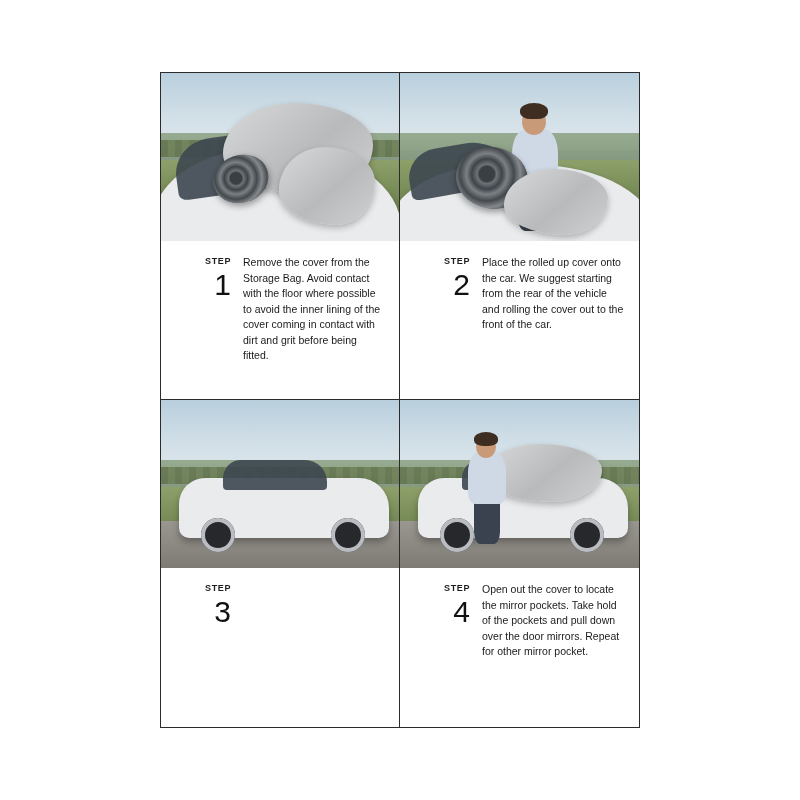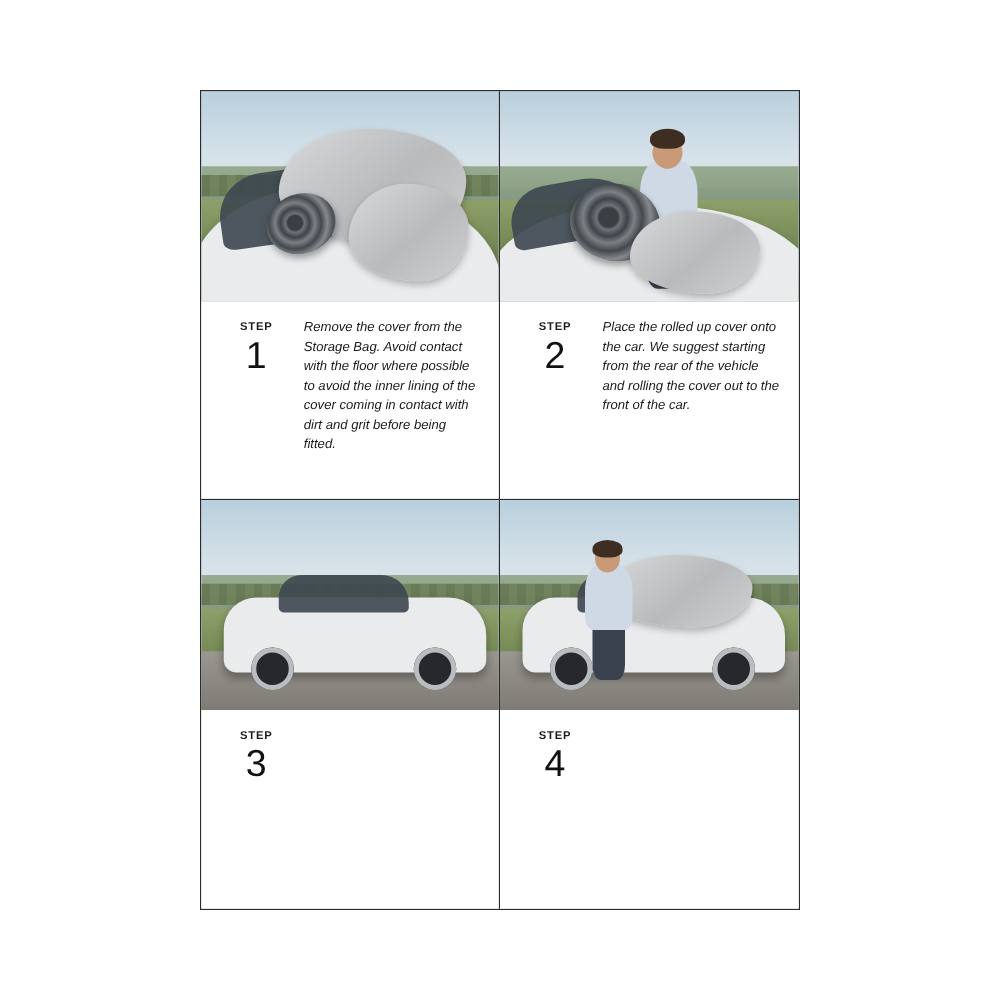--- a/index.html
+++ b/index.html
@@ -46,21 +46,21 @@
     display: flex;
     padding: 14px 14px 10px 18px;
     box-sizing: border-box;
     gap: 12px;
     background: #ffffff;
   }
 
   .step-block {
     width: 52px;
     flex: 0 0 52px;
-    text-align: center;
+    text-align: right;
     color: #1d1d1d;
   }
   .step-word {
     font-size: 9px;
     letter-spacing: 0.6px;
     font-weight: bold;
     line-height: 12px;
   }
   .step-num {
     font-size: 30px;
@@ -68,21 +68,20 @@
     font-weight: normal;
     margin-top: 2px;
     color: #111;
   }
 
   .step-text {
     flex: 1;
     font-size: 10.5px;
     line-height: 15.5px;
     color: #1a1a1a;
-    font-style: italic;
   }
 
   
   .sky {
     position: absolute; left: 0; right: 0; top: 0; height: 46%;
     background: linear-gradient(#b9cfdd 0%, #d3e0e8 60%, #dfe7eb 100%);
   }
   .hills {
     position: absolute; left: 0; right: 0; top: 36%; height: 22%;
     background: linear-gradient(#93a88c, #7f9478);
@@ -244,16 +243,17 @@
       <div class="person-trouser" style="left:74px; top:96px; width:26px; height:48px;"></div>
       <div class="person-shirt" style="left:68px; top:52px; width:38px; height:52px;"></div>
       <div class="person-head" style="left:76px; top:36px; width:20px; height:22px;"></div>
       <div class="person-hair" style="left:74px; top:32px; width:24px; height:14px;"></div>
     </div>
     <div class="caption">
       <div class="step-block">
         <div class="step-word">STEP</div>
         <div class="step-num">4</div>
       </div>
+      <div class="step-text">Open out the cover to locate the mirror pockets. Take hold of the pockets and pull down over the door mirrors. Repeat for other mirror pocket.</div>
     </div>
   </div>
 
 </div>
 
 </body></html>

